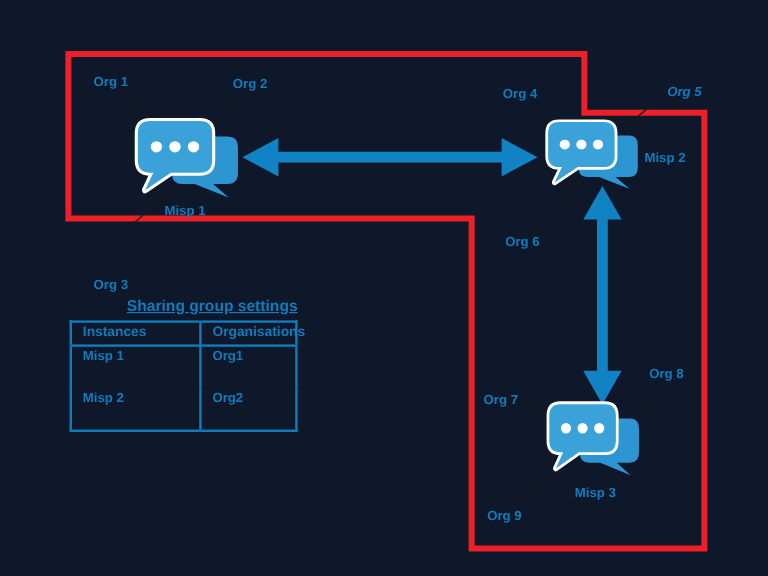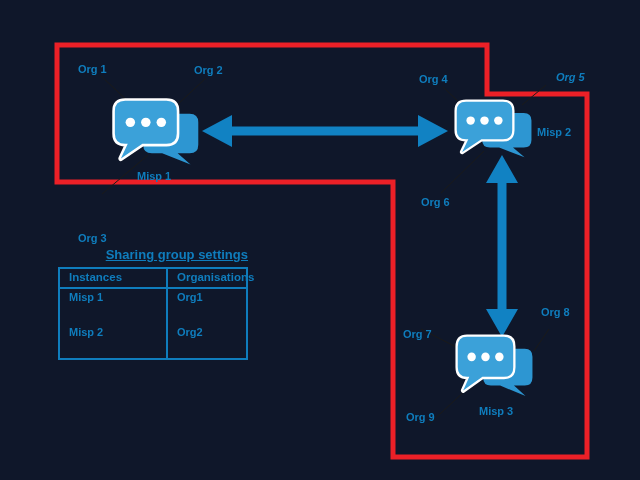--- a/index.html
+++ b/index.html
@@ -15,21 +15,21 @@
   .p-org1{left:78px;top:63px;}
   .p-org2{left:194px;top:64px;text-align:center;}
   .p-org3{left:78px;top:196px;margin-top:36px;}
   .p-misp1{left:137px;top:170px;}
   .p-org4{left:419px;top:73px;}
   .p-org5{left:556px;top:71px;font-style:italic;}
   .p-org6{left:421px;top:196px;text-align:right;}
   .p-misp2{left:537px;top:126px;}
   .p-org7{left:403px;top:328px;}
   .p-org8{left:541px;top:306px;}
-  .p-org9{left:406px;top:411px;}
+  .p-org9{left:406px;top:424px;}
   .p-misp3{left:479px;top:405px;}
   .sg-panel{position:absolute;left:58px;top:247px;width:190px;}
   .sg-title{
     color:#0f7dbd;font-weight:bold;font-size:13px;text-align:right;
     text-decoration:underline;margin:0 0 5px 0;
   }
   table.sg{
     border-collapse:collapse;width:190px;height:93px;
     border:2px solid #0f7dbd;table-layout:fixed;
   }

